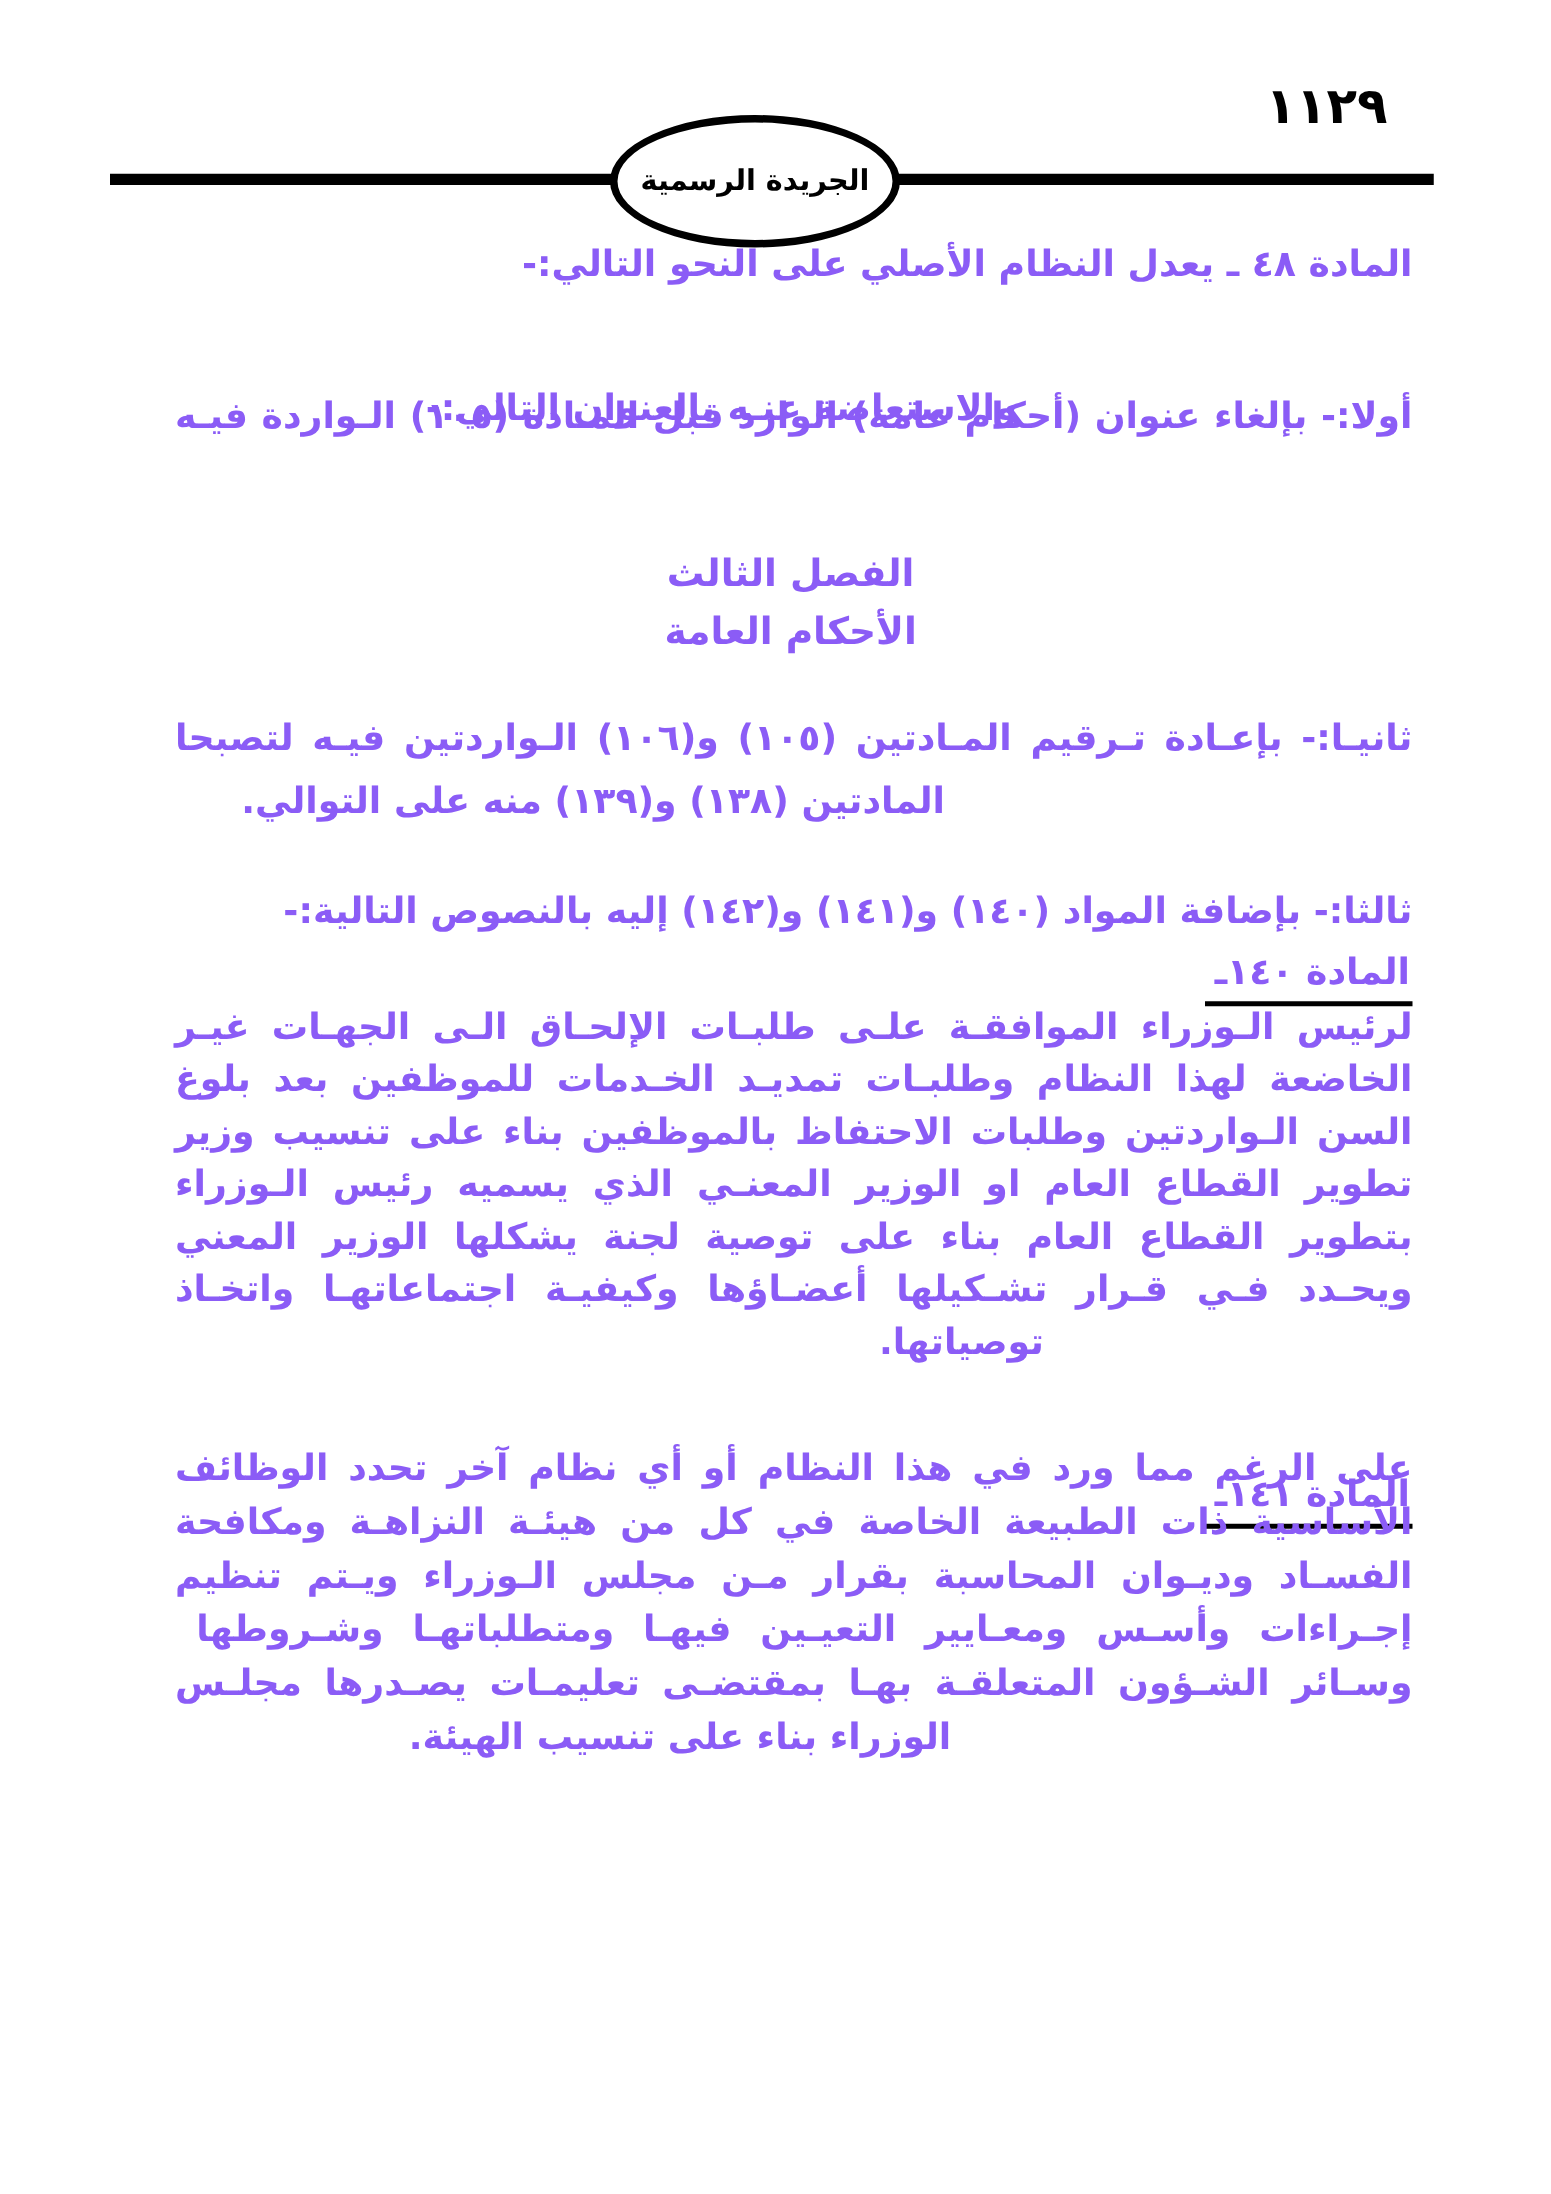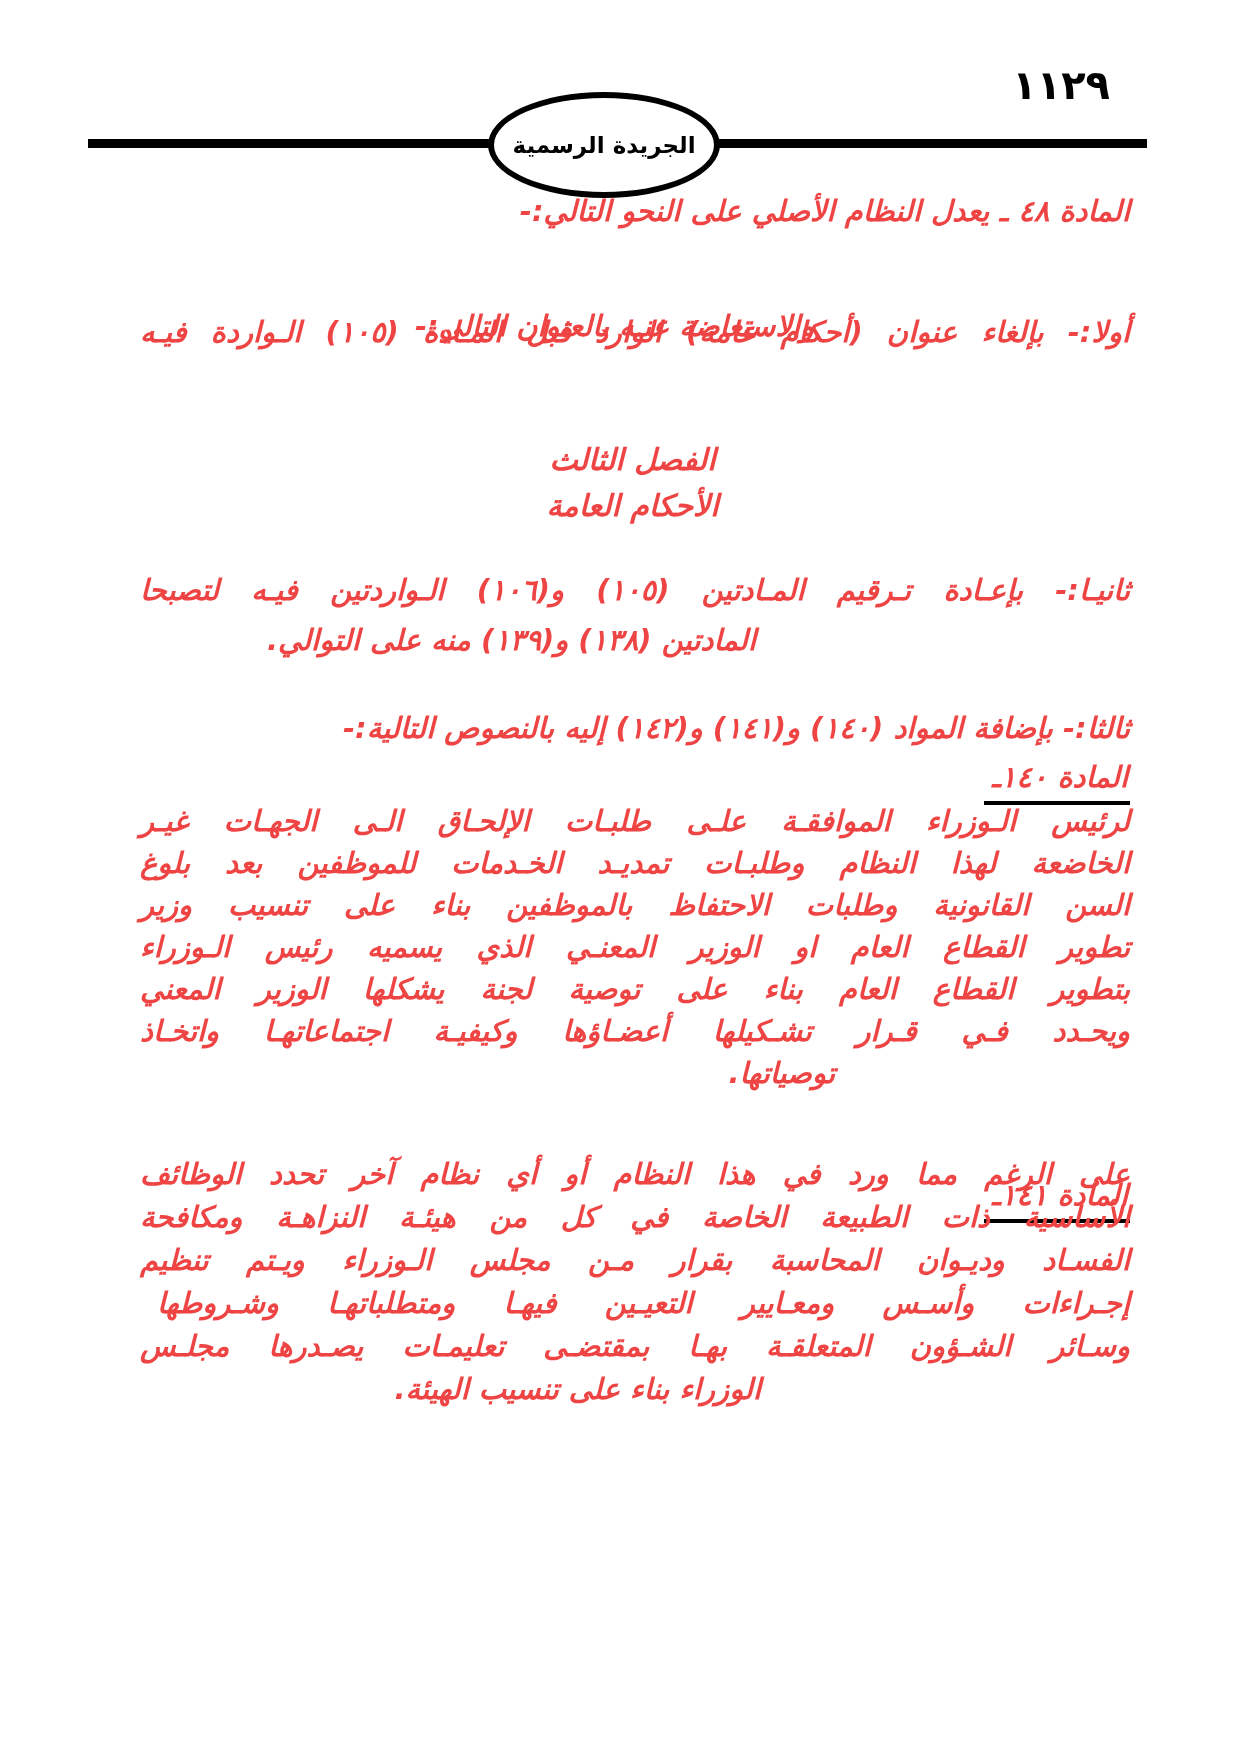--- a/index.html
+++ b/index.html
@@ -46,22 +46,21 @@
   }
   .header-ellipse span {
     font-size: 23px;
     font-weight: bold;
   }
   .line {
     position: absolute;
     direction: rtl;
     font-size: 29px;
     line-height: 40px;
-    color: #ef4444;
-    font-style: italic;
+    color: #8b5cf6;
   }
   .just {
     left: 140px;
     right: 111px;
     text-align: justify;
     text-align-last: justify;
   }
   .r {
     right: 111px;
     text-align: right;
@@ -104,21 +103,21 @@
   <div class="line just" style="top:570px;">ثانيـا:- بإعـادة تـرقيم المـادتين (١٠٥) و(١٠٦) الـواردتين فيـه لتصبحا</div>
   <div class="line r" style="top:620px; right:485px;">المادتين (١٣٨) و(١٣٩) منه على التوالي.</div>
 
   <div class="line r" style="top:708px;">ثالثا:- بإضافة المواد (١٤٠) و(١٤١) و(١٤٢) إليه بالنصوص التالية:-</div>
 
   <div class="line r art-heading" style="top:757px;">
     <span class="u">المادة ١٤٠ـ</span>
   </div>
   <div class="line just" style="top:801px;">لرئيس الـوزراء الموافقـة علـى طلبـات الإلحـاق الـى الجهـات غيـر</div>
   <div class="line just" style="top:843px;">الخاضعة لهذا النظام وطلبـات تمديـد الخـدمات للموظفين بعد بلوغ</div>
-  <div class="line just" style="top:885px;">السن القانونية وطلبات الاحتفاظ بالموظفين بناء على تنسيب وزير</div>
+  <div class="line just" style="top:885px;">السن الـواردتين وطلبات الاحتفاظ بالموظفين بناء على تنسيب وزير</div>
   <div class="line just" style="top:927px;">تطوير القطاع العام او الوزير المعنـي الذي يسميه رئيس الـوزراء</div>
   <div class="line just" style="top:1011px;">ويحـدد فـي قـرار تشـكيلها أعضـاؤها وكيفيـة اجتماعاتهـا واتخـاذ</div>
   <div class="line just" style="top:969px;">بتطوير القطاع العام بناء على توصية لجنة يشكلها الوزير المعني</div>
   <div class="line r" style="top:1053px; right:406px;">توصياتها.</div>
 
   <div class="line r art-heading" style="top:1175px;">
     <span class="u">المادة ١٤١ـ</span>
   </div>
   <div class="line just" style="top:1154px;">على الرغم مما ورد في هذا النظام أو أي نظام آخر تحدد الوظائف</div>
   <div class="line just" style="top:1197px;">الأساسية ذات الطبيعة الخاصة في كل من هيئـة النزاهـة ومكافحة</div>

